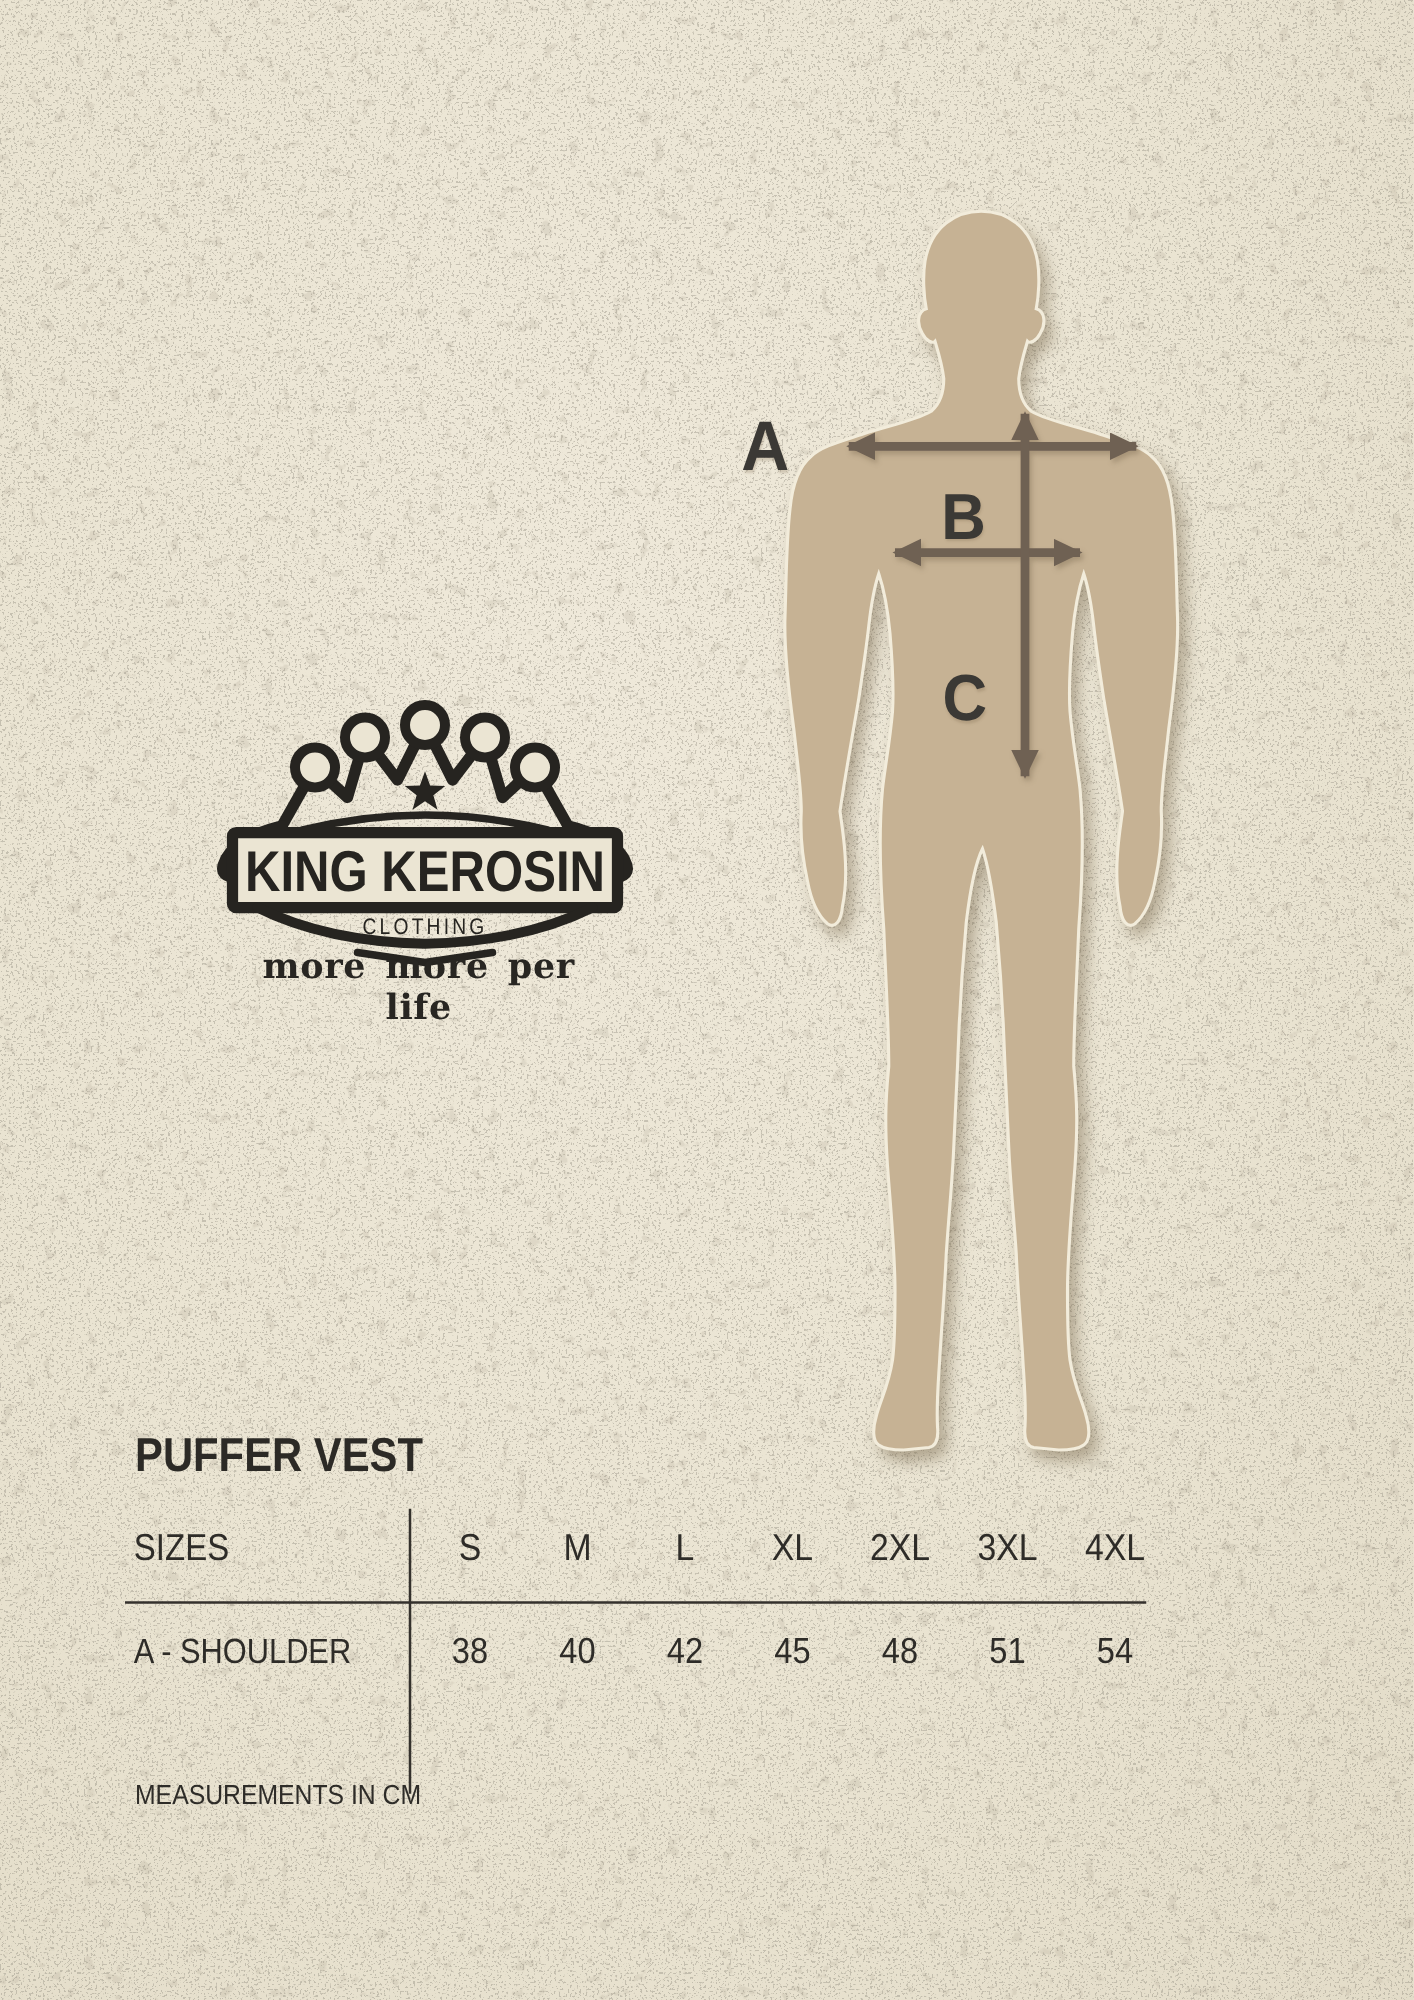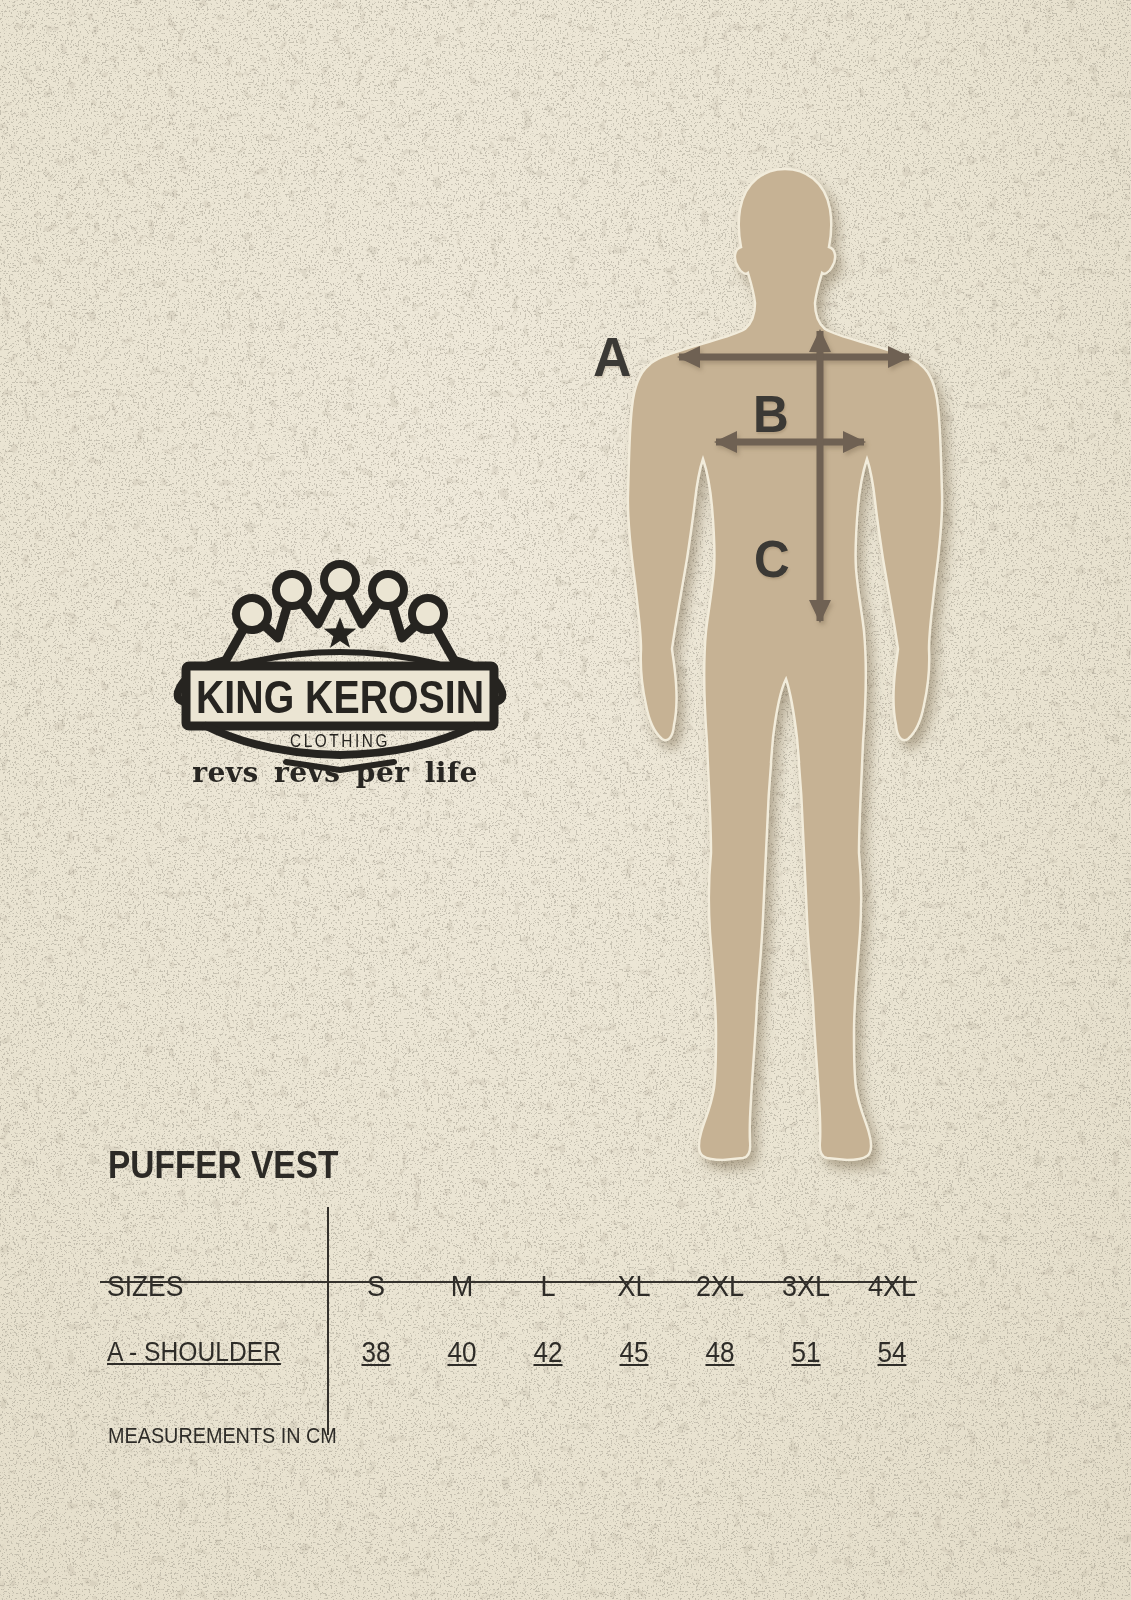--- a/index.html
+++ b/index.html
@@ -41,26 +41,26 @@
   }
 
   
   .product-title {
     position:absolute; left:108px; top:1144px;
     font-size:38px; font-weight:bold; color:#2c2a26;
     transform:scaleX(0.88); transform-origin:left center; letter-spacing:0px;
     white-space:nowrap;
   }
   .size-table { position:absolute; left:100px; top:1205px; width:840px; height:250px; }
-  .t-row { display:grid; grid-template-columns:233px repeat(7, 86px); position:absolute; left:0; width:835px;margin-top:47px; }
+  .t-row { display:grid; grid-template-columns:233px repeat(7, 86px); position:absolute; left:0; width:835px; }
   .t-row .cell { text-align:center; font-size:29px; line-height:40px; transform:scaleX(0.9); }
   .t-row .label-cell { text-align:left; padding-left:8px; transform:scaleX(0.88); transform-origin:left center; font-size:28px; line-height:40px; white-space:nowrap; }
   .header-row { top:14px; }
   .header-row .cell, .header-row .label-cell { font-size:30px; }
-  .row-a { top:80px;text-decoration:underline; }
+  .row-a { top:96px; }
   .row-b { top:135px; }
   .row-c { top:174px; }
   .hline { position:absolute; left:0; top:76px; width:817px; height:2px; background:#34312c; }
   .vline { position:absolute; left:227px; top:2px; width:2px; height:228px; background:#34312c; }
   .footnote {
     position:absolute; left:8px; top:218px; font-size:22px; color:#2e2c28;
     transform:scaleX(0.9); transform-origin:left center; white-space:nowrap;
   }
 </style>
 </head>
@@ -204,21 +204,21 @@
 
     <path d="M 40,178 C 80,198 126,206 174,207 C 222,206 268,198 308,178" stroke-width="8"></path>
     <path d="M 120,214 L 174,222 L 228,214" stroke-width="6"></path>
   </g>
 
   <path fill="#262420" d="M174,69 L178.1,80.3 L190.2,80.7 L180.7,88.2 L184,99.8 L174,93 L164,99.8 L167.3,88.2 L157.8,80.7 L169.9,80.3 Z"></path>
   <text x="174" y="165" text-anchor="middle" font-family="Liberation Sans, sans-serif" font-weight="bold" font-size="46" fill="#262420" textLength="288" lengthAdjust="spacingAndGlyphs">KING KEROSIN</text>
   <text x="174" y="199" text-anchor="middle" font-family="Liberation Sans, sans-serif" font-size="18" letter-spacing="3" fill="#262420" textLength="100" lengthAdjust="spacingAndGlyphs">CLOTHING</text>
 </svg>
 
-<div class="tagline">revs revs per life</div>
+<div class="tagline">more more per life</div>
 
 <div class="product-title">PUFFER VEST</div>
 
 <div class="size-table">
   <div class="t-row header-row">
     <div class="label-cell">SIZES</div>
     <div class="cell">S</div>
     <div class="cell">M</div>
     <div class="cell">L</div>
     <div class="cell">XL</div>

